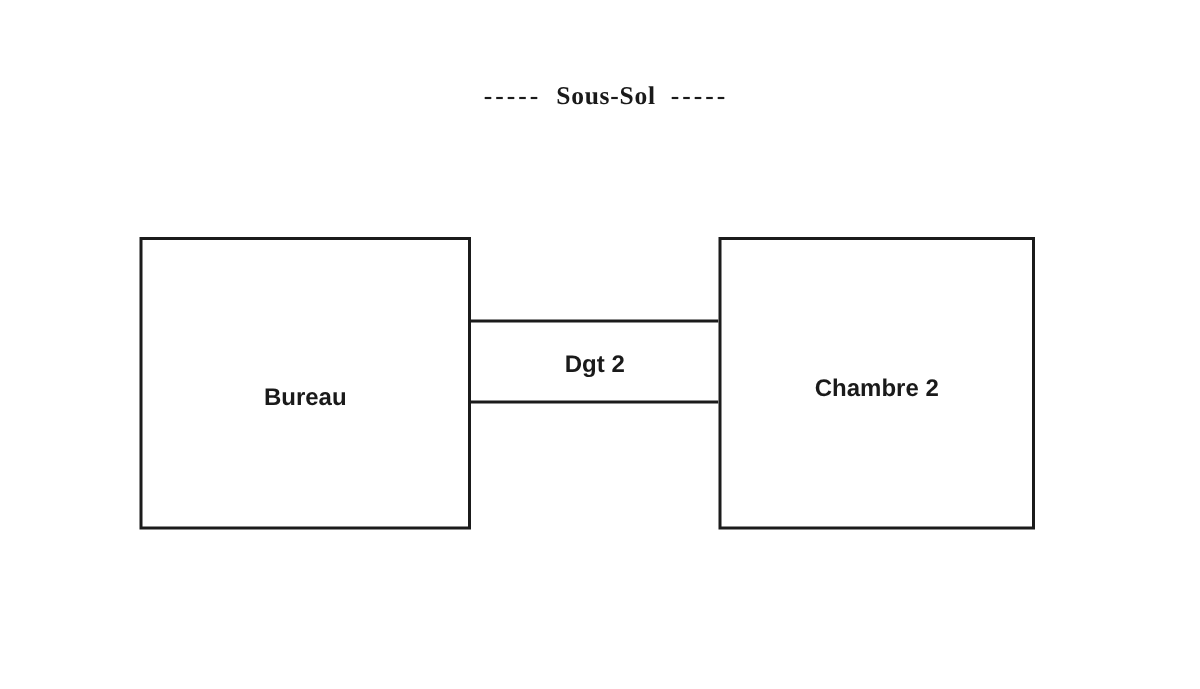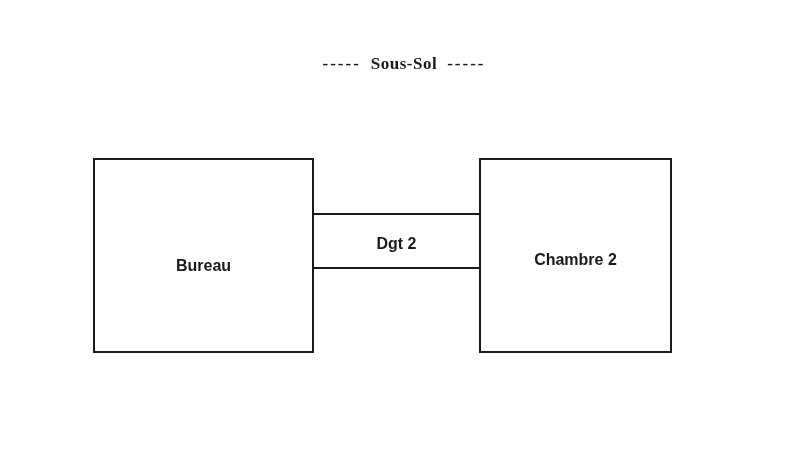--- a/index.html
+++ b/index.html
@@ -69,21 +69,21 @@
     border-bottom: 2.5px solid #1b1b1b;
     background: #ffffff;
     display: flex;
     align-items: center;
     justify-content: center;
     padding-top: 5px;
   }
   .room-chambre2 {
     left: 479px;
     top: 158px;
-    width: 193px;
+    width: 211px;
     height: 195px;
     padding-top: 9px;
   }
 </style>
 </head>
 <body>
 
 <div class="canvas">
 
   <div class="floor-title">

